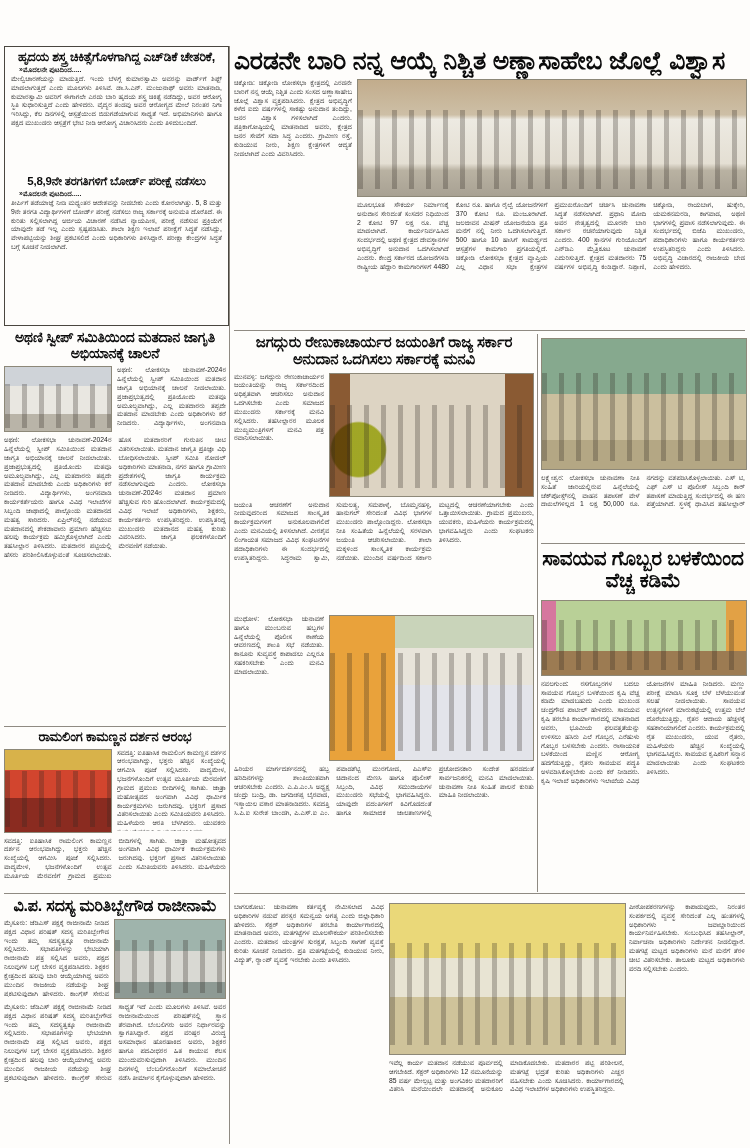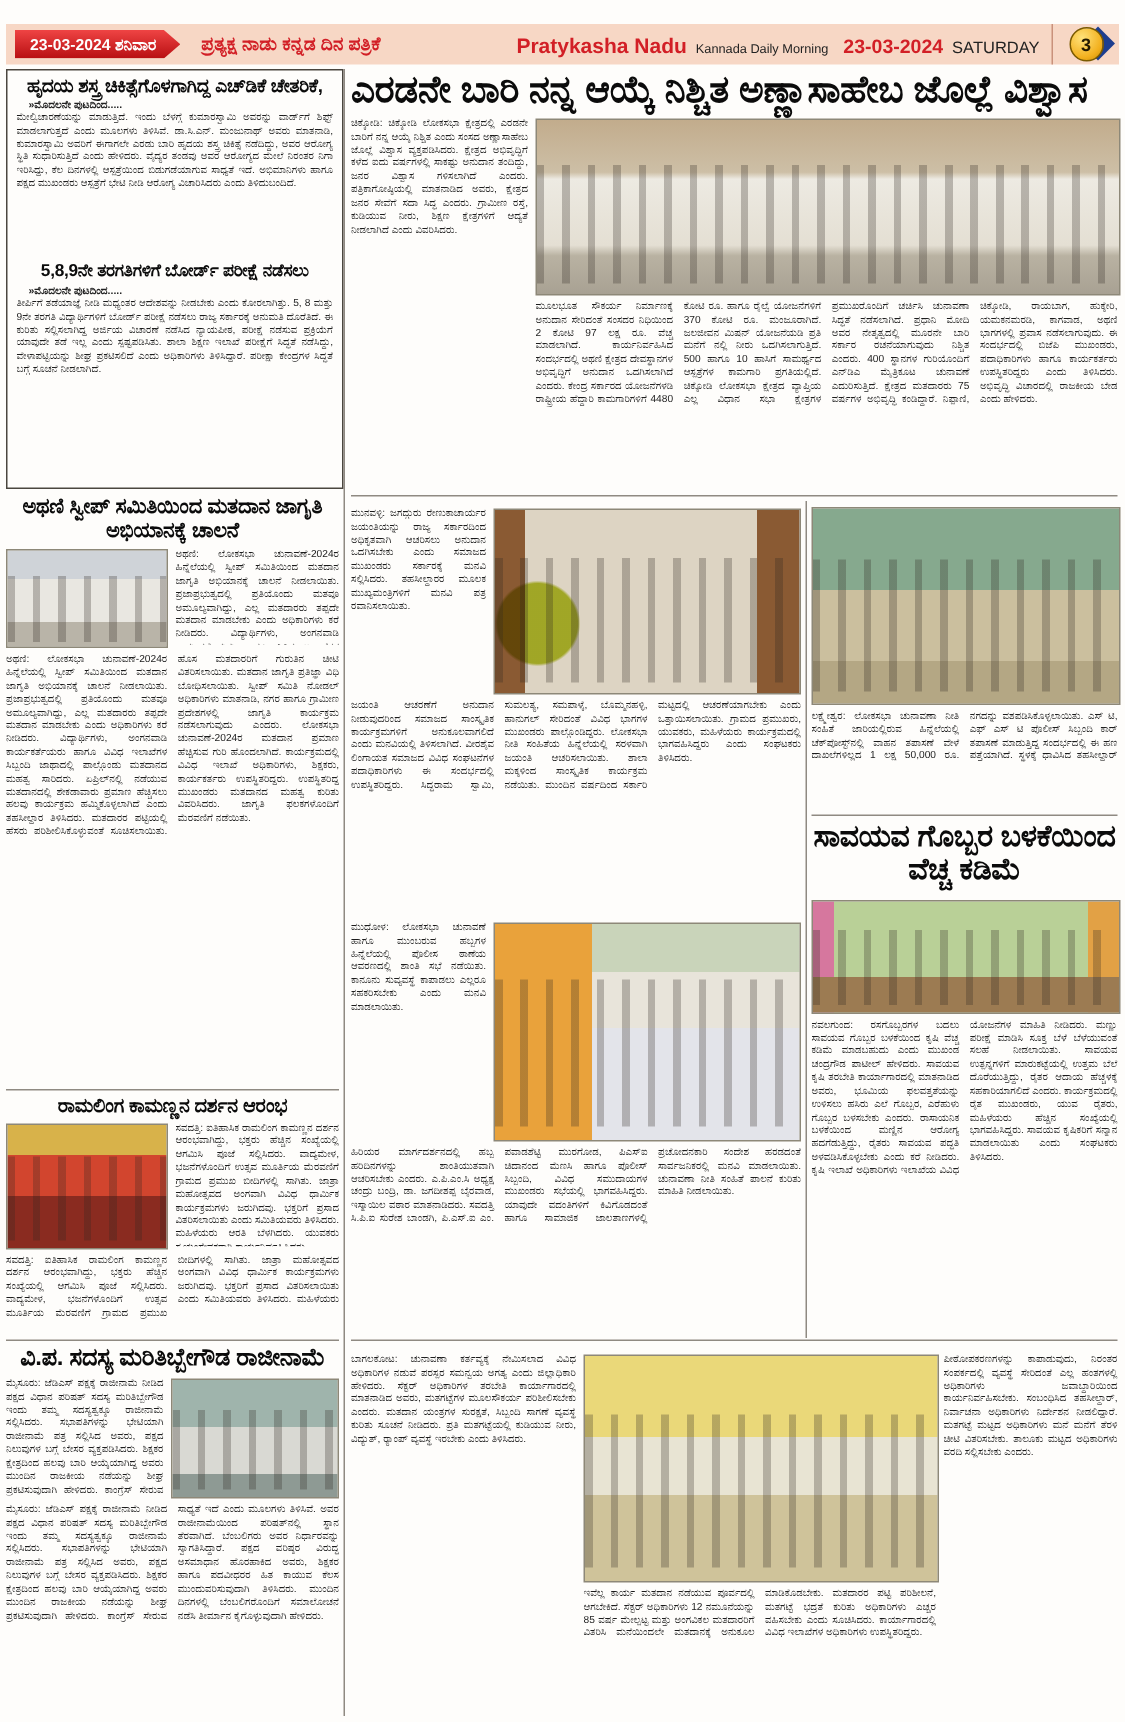--- a/index.html
+++ b/index.html
@@ -45,34 +45,20 @@
   .ph-mlc{background:linear-gradient(180deg,#9fb4ac 0 40%,#d9d9d3 40% 80%,#8e9a94 80%);}
 
   .boxed{border:1.5px solid #4a463f;padding:3px 6px;}
   .row{display:flex;gap:5px;}
 </style>
 </head>
 <body>
 
 <div id="page">
 
-  <div id="topbar">
-    <div class="ribbon">23-03-2024 ಶನಿವಾರ</div>
-    <div class="tagline">ಪ್ರತ್ಯಕ್ಷ ನಾಡು ಕನ್ನಡ ದಿನ ಪತ್ರಿಕೆ</div>
-    <div class="mast-group">
-      <span class="mast-name">Pratykasha Nadu</span>
-      <span class="mast-sub">Kannada Daily Morning</span>
-      <span class="mast-date">23-03-2024</span>
-      <span class="mast-day">SATURDAY</span>
-    </div>
-    <div class="logo-cell">
-      <div class="logo-diamond"></div>
-      <div class="logo-circle">3</div>
-    </div>
-  </div>
 
   <div class="abs boxed" style="left:4px;top:46px;width:211px;height:272px;">
     <div class="hl" style="font-size:12.5px;text-align:center;">ಹೃದಯ ಶಸ್ತ್ರ ಚಿಕಿತ್ಸೆಗೊಳಗಾಗಿದ್ದ ಎಚ್‌ಡಿಕೆ ಚೇತರಿಕೆ,</div>
     <div class="marker">»ಮೊದಲನೇ ಪುಟದಿಂದ.....</div>
     <div class="body-sm" style="height:96px;">ಮೇಲ್ವಿಚಾರಣೆಯನ್ನು ಮಾಡುತ್ತಿದೆ. ಇಂದು ಬೆಳಗ್ಗೆ ಕುಮಾರಸ್ವಾಮಿ ಅವರನ್ನು ವಾರ್ಡ್‌ಗೆ ಶಿಫ್ಟ್ ಮಾಡಲಾಗುತ್ತದೆ ಎಂದು ಮೂಲಗಳು ತಿಳಿಸಿವೆ. ಡಾ.ಸಿ.ಎನ್. ಮಂಜುನಾಥ್ ಅವರು ಮಾತನಾಡಿ, ಕುಮಾರಸ್ವಾಮಿ ಅವರಿಗೆ ಈಗಾಗಲೇ ಎರಡು ಬಾರಿ ಹೃದಯ ಶಸ್ತ್ರ ಚಿಕಿತ್ಸೆ ನಡೆದಿದ್ದು, ಅವರ ಆರೋಗ್ಯ ಸ್ಥಿತಿ ಸುಧಾರಿಸುತ್ತಿದೆ ಎಂದು ಹೇಳಿದರು. ವೈದ್ಯರ ತಂಡವು ಅವರ ಆರೋಗ್ಯದ ಮೇಲೆ ನಿರಂತರ ನಿಗಾ ಇರಿಸಿದ್ದು, ಕೆಲ ದಿನಗಳಲ್ಲಿ ಆಸ್ಪತ್ರೆಯಿಂದ ಬಿಡುಗಡೆಯಾಗುವ ಸಾಧ್ಯತೆ ಇದೆ. ಅಭಿಮಾನಿಗಳು ಹಾಗೂ ಪಕ್ಷದ ಮುಖಂಡರು ಆಸ್ಪತ್ರೆಗೆ ಭೇಟಿ ನೀಡಿ ಆರೋಗ್ಯ ವಿಚಾರಿಸಿದರು ಎಂದು ತಿಳಿದುಬಂದಿದೆ.</div>
     <div class="hl hl-c" style="font-size:11.5px;margin-top:4px;">5,8,9ನೇ ತರಗತಿಗಳಿಗೆ ಬೋರ್ಡ್ ಪರೀಕ್ಷೆ ನಡೆಸಲು</div>
     <div class="marker">»ಮೊದಲನೇ ಪುಟದಿಂದ.....</div>
     <div class="body-sm" style="height:104px;">ತೀರ್ಪಿಗೆ ತಡೆಯಾಜ್ಞೆ ನೀಡಿ ಮಧ್ಯಂತರ ಆದೇಶವನ್ನು ನೀಡಬೇಕು ಎಂದು ಕೋರಲಾಗಿತ್ತು. 5, 8 ಮತ್ತು 9ನೇ ತರಗತಿ ವಿದ್ಯಾರ್ಥಿಗಳಿಗೆ ಬೋರ್ಡ್ ಪರೀಕ್ಷೆ ನಡೆಸಲು ರಾಜ್ಯ ಸರ್ಕಾರಕ್ಕೆ ಅನುಮತಿ ದೊರೆತಿದೆ. ಈ ಕುರಿತು ಸಲ್ಲಿಸಲಾಗಿದ್ದ ಅರ್ಜಿಯ ವಿಚಾರಣೆ ನಡೆಸಿದ ನ್ಯಾಯಪೀಠ, ಪರೀಕ್ಷೆ ನಡೆಸುವ ಪ್ರಕ್ರಿಯೆಗೆ ಯಾವುದೇ ತಡೆ ಇಲ್ಲ ಎಂದು ಸ್ಪಷ್ಟಪಡಿಸಿತು. ಶಾಲಾ ಶಿಕ್ಷಣ ಇಲಾಖೆ ಪರೀಕ್ಷೆಗೆ ಸಿದ್ಧತೆ ನಡೆಸಿದ್ದು, ವೇಳಾಪಟ್ಟಿಯನ್ನು ಶೀಘ್ರ ಪ್ರಕಟಿಸಲಿದೆ ಎಂದು ಅಧಿಕಾರಿಗಳು ತಿಳಿಸಿದ್ದಾರೆ. ಪರೀಕ್ಷಾ ಕೇಂದ್ರಗಳ ಸಿದ್ಧತೆ ಬಗ್ಗೆ ಸೂಚನೆ ನೀಡಲಾಗಿದೆ.</div>
   </div>
 
@@ -116,20 +102,21 @@
       <div style="flex:1;">
         <div class="photo ph-jolle" style="width:100%;height:116px;"></div>
         <div class="body-sm cols-4" style="margin-top:4px;height:122px;">ಮೂಲಭೂತ ಸೌಕರ್ಯ ನಿರ್ಮಾಣಕ್ಕೆ ಅನುದಾನ ಸೇರಿದಂತೆ ಸಂಸದರ ನಿಧಿಯಿಂದ 2 ಕೋಟಿ 97 ಲಕ್ಷ ರೂ. ವೆಚ್ಚ ಮಾಡಲಾಗಿದೆ. ಕಾರ್ಯನಿರ್ವಹಿಸಿದ ಸಂದರ್ಭದಲ್ಲಿ ಅಥಣಿ ಕ್ಷೇತ್ರದ ದೇವಸ್ಥಾನಗಳ ಅಭಿವೃದ್ಧಿಗೆ ಅನುದಾನ ಒದಗಿಸಲಾಗಿದೆ ಎಂದರು. ಕೇಂದ್ರ ಸರ್ಕಾರದ ಯೋಜನೆಗಳಡಿ ರಾಷ್ಟ್ರೀಯ ಹೆದ್ದಾರಿ ಕಾಮಗಾರಿಗಳಿಗೆ 4480 ಕೋಟಿ ರೂ. ಹಾಗೂ ರೈಲ್ವೆ ಯೋಜನೆಗಳಿಗೆ 370 ಕೋಟಿ ರೂ. ಮಂಜೂರಾಗಿದೆ. ಜಲಜೀವನ ಮಿಷನ್ ಯೋಜನೆಯಡಿ ಪ್ರತಿ ಮನೆಗೆ ನಲ್ಲಿ ನೀರು ಒದಗಿಸಲಾಗುತ್ತಿದೆ. 500 ಹಾಗೂ 10 ಹಾಸಿಗೆ ಸಾಮರ್ಥ್ಯದ ಆಸ್ಪತ್ರೆಗಳ ಕಾಮಗಾರಿ ಪ್ರಗತಿಯಲ್ಲಿದೆ. ಚಿಕ್ಕೋಡಿ ಲೋಕಸಭಾ ಕ್ಷೇತ್ರದ ವ್ಯಾಪ್ತಿಯ ಎಲ್ಲ ವಿಧಾನ ಸಭಾ ಕ್ಷೇತ್ರಗಳ ಪ್ರಮುಖರೊಂದಿಗೆ ಚರ್ಚಿಸಿ ಚುನಾವಣಾ ಸಿದ್ಧತೆ ನಡೆಸಲಾಗಿದೆ. ಪ್ರಧಾನಿ ಮೋದಿ ಅವರ ನೇತೃತ್ವದಲ್ಲಿ ಮೂರನೇ ಬಾರಿ ಸರ್ಕಾರ ರಚನೆಯಾಗುವುದು ನಿಶ್ಚಿತ ಎಂದರು. 400 ಸ್ಥಾನಗಳ ಗುರಿಯೊಂದಿಗೆ ಎನ್‌ಡಿಎ ಮೈತ್ರಿಕೂಟ ಚುನಾವಣೆ ಎದುರಿಸುತ್ತಿದೆ. ಕ್ಷೇತ್ರದ ಮತದಾರರು 75 ವರ್ಷಗಳ ಅಭಿವೃದ್ಧಿ ಕಂಡಿದ್ದಾರೆ. ನಿಪ್ಪಾಣಿ, ಚಿಕ್ಕೋಡಿ, ರಾಯಬಾಗ, ಹುಕ್ಕೇರಿ, ಯಮಕನಮರಡಿ, ಕಾಗವಾಡ, ಅಥಣಿ ಭಾಗಗಳಲ್ಲಿ ಪ್ರವಾಸ ನಡೆಸಲಾಗುವುದು. ಈ ಸಂದರ್ಭದಲ್ಲಿ ಬಿಜೆಪಿ ಮುಖಂಡರು, ಪದಾಧಿಕಾರಿಗಳು ಹಾಗೂ ಕಾರ್ಯಕರ್ತರು ಉಪಸ್ಥಿತರಿದ್ದರು ಎಂದು ತಿಳಿಸಿದರು. ಅಭಿವೃದ್ಧಿ ವಿಚಾರದಲ್ಲಿ ರಾಜಕೀಯ ಬೇಡ ಎಂದು ಹೇಳಿದರು.</div>
       </div>
     </div>
   </div>
 
   <div class="hline" style="left:234px;top:330px;width:511px;"></div>
 
   <div class="abs" style="left:234px;top:334px;width:300px;height:272px;">
+    <div class="hl hl-c" style="font-size:15px;">ಜಗದ್ಗುರು ರೇಣುಕಾಚಾರ್ಯರ ಜಯಂತಿಗೆ ರಾಜ್ಯ ಸರ್ಕಾರ ಅನುದಾನ ಒದಗಿಸಲು ಸರ್ಕಾರಕ್ಕೆ ಮನವಿ</div>
     <div class="row" style="margin-top:5px;">
       <div class="body-sm" style="width:90px;height:122px;flex:none;">ಮುನವಳ್ಳಿ: ಜಗದ್ಗುರು ರೇಣುಕಾಚಾರ್ಯರ ಜಯಂತಿಯನ್ನು ರಾಜ್ಯ ಸರ್ಕಾರದಿಂದ ಅಧಿಕೃತವಾಗಿ ಆಚರಿಸಲು ಅನುದಾನ ಒದಗಿಸಬೇಕು ಎಂದು ಸಮಾಜದ ಮುಖಂಡರು ಸರ್ಕಾರಕ್ಕೆ ಮನವಿ ಸಲ್ಲಿಸಿದರು. ತಹಸೀಲ್ದಾರರ ಮೂಲಕ ಮುಖ್ಯಮಂತ್ರಿಗಳಿಗೆ ಮನವಿ ಪತ್ರ ರವಾನಿಸಲಾಯಿತು.</div>
       <div class="photo ph-handover" style="flex:1;height:122px;"></div>
     </div>
     <div class="body-sm cols-3" style="margin-top:4px;height:100px;">ಜಯಂತಿ ಆಚರಣೆಗೆ ಅನುದಾನ ನೀಡುವುದರಿಂದ ಸಮಾಜದ ಸಾಂಸ್ಕೃತಿಕ ಕಾರ್ಯಕ್ರಮಗಳಿಗೆ ಅನುಕೂಲವಾಗಲಿದೆ ಎಂದು ಮನವಿಯಲ್ಲಿ ತಿಳಿಸಲಾಗಿದೆ. ವೀರಶೈವ ಲಿಂಗಾಯತ ಸಮಾಜದ ವಿವಿಧ ಸಂಘಟನೆಗಳ ಪದಾಧಿಕಾರಿಗಳು ಈ ಸಂದರ್ಭದಲ್ಲಿ ಉಪಸ್ಥಿತರಿದ್ದರು. ಸಿದ್ಧರಾಮ ಸ್ವಾಮಿ, ಸುಮಲತ್ಯ, ಸಮಪಾಳ್ಕೆ, ಬೊಮ್ಮನಹಳ್ಳಿ, ಹಾನುಗಲ್ ಸೇರಿದಂತೆ ವಿವಿಧ ಭಾಗಗಳ ಮುಖಂಡರು ಪಾಲ್ಗೊಂಡಿದ್ದರು. ಲೋಕಸಭಾ ನೀತಿ ಸಂಹಿತೆಯ ಹಿನ್ನೆಲೆಯಲ್ಲಿ ಸರಳವಾಗಿ ಜಯಂತಿ ಆಚರಿಸಲಾಯಿತು. ಶಾಲಾ ಮಕ್ಕಳಿಂದ ಸಾಂಸ್ಕೃತಿಕ ಕಾರ್ಯಕ್ರಮ ನಡೆಯಿತು. ಮುಂದಿನ ವರ್ಷದಿಂದ ಸರ್ಕಾರಿ ಮಟ್ಟದಲ್ಲಿ ಆಚರಣೆಯಾಗಬೇಕು ಎಂದು ಒತ್ತಾಯಿಸಲಾಯಿತು. ಗ್ರಾಮದ ಪ್ರಮುಖರು, ಯುವಕರು, ಮಹಿಳೆಯರು ಕಾರ್ಯಕ್ರಮದಲ್ಲಿ ಭಾಗವಹಿಸಿದ್ದರು ಎಂದು ಸಂಘಟಕರು ತಿಳಿಸಿದರು.</div>
   </div>
 
   <div class="vline" style="left:537px;top:334px;height:558px;"></div>
 
   <div class="abs" style="left:541px;top:334px;width:204px;height:206px;">

